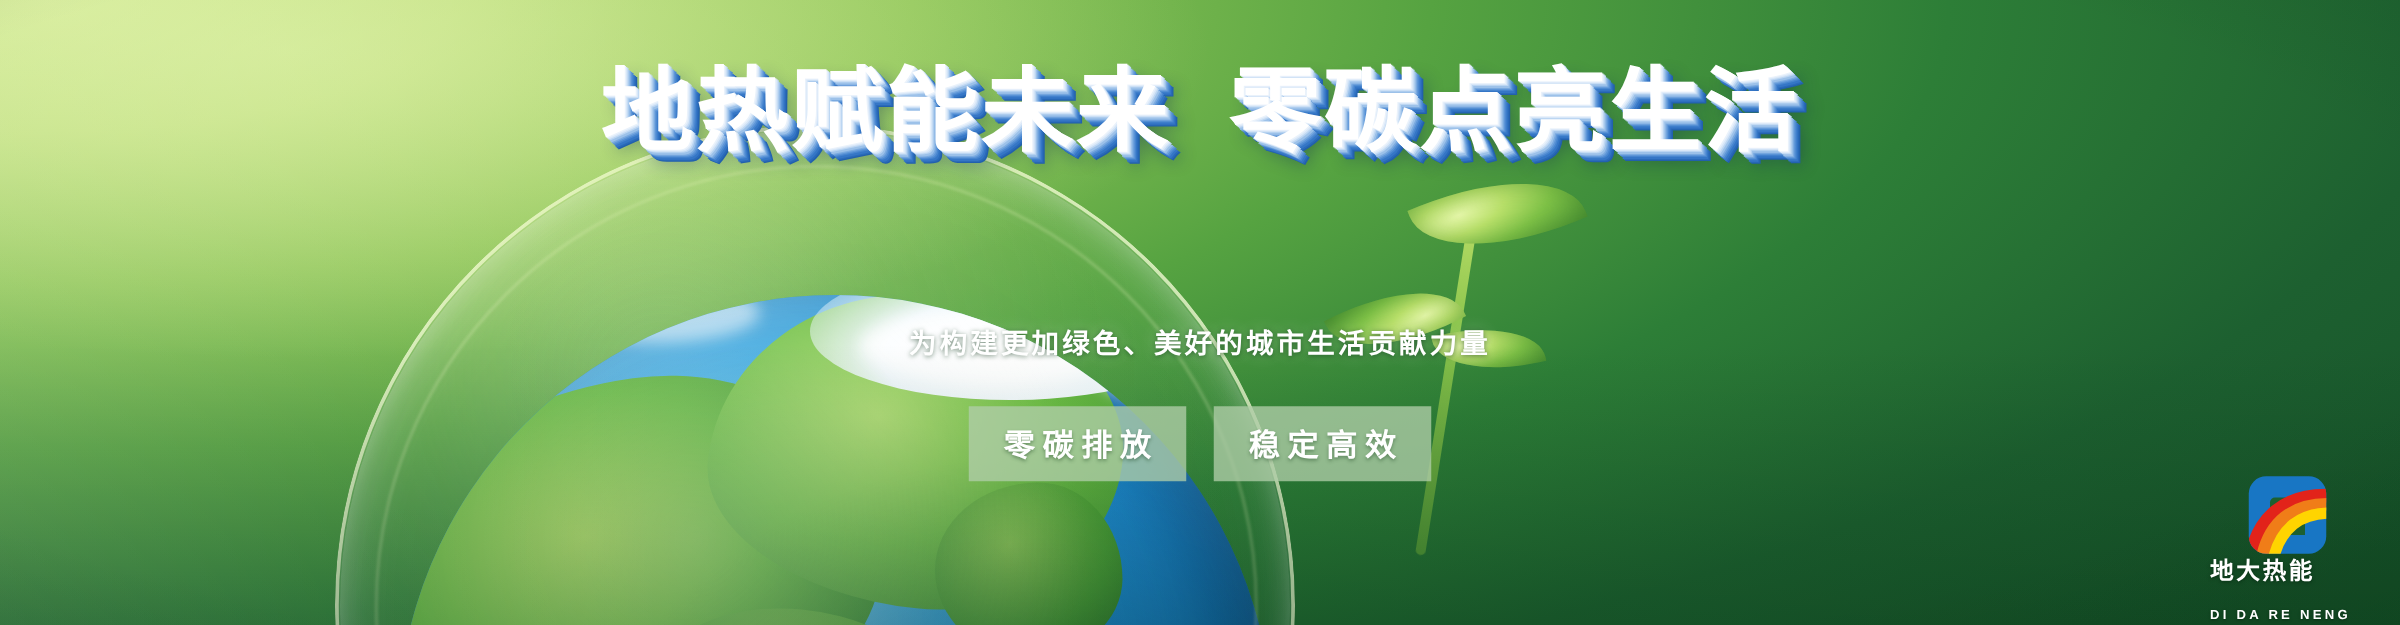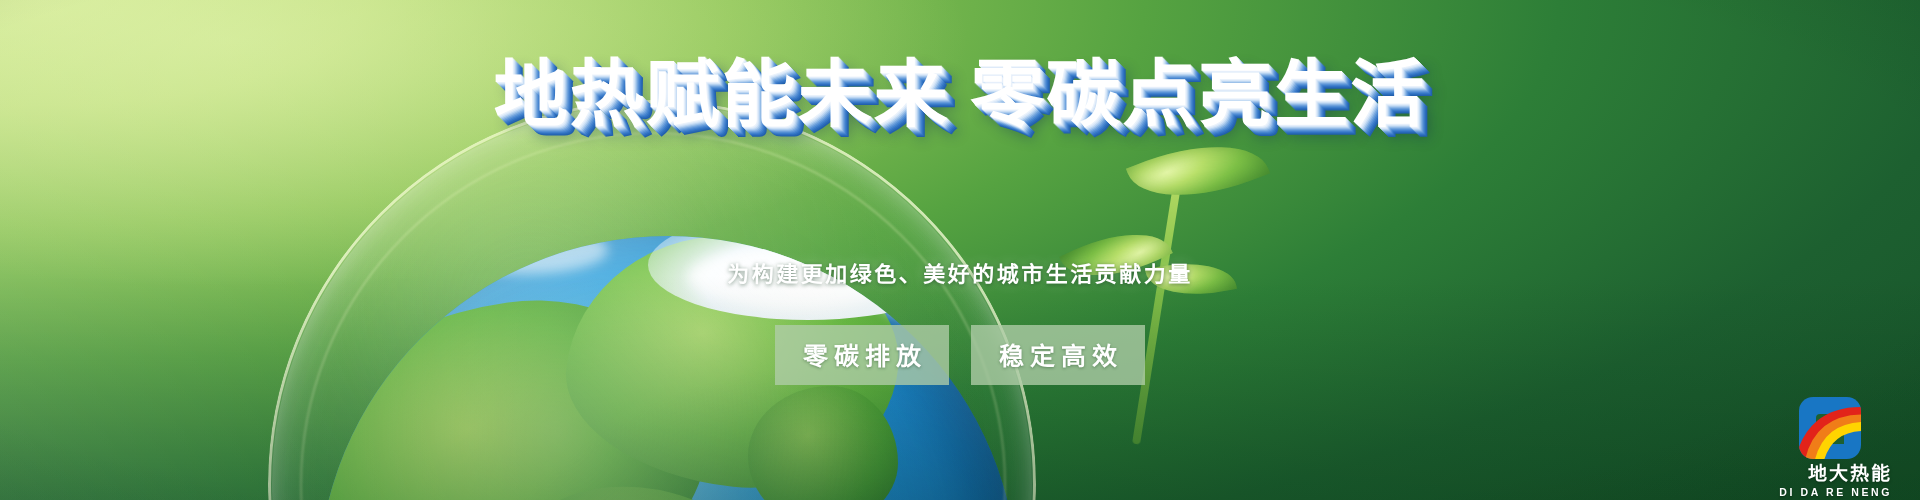--- a/index.html
+++ b/index.html
@@ -134,21 +134,21 @@
   .headline{
     position:absolute;
     left:0; right:0; top:56px;
     text-align:center;
     font-size:74px;
     line-height:1.06;
     font-weight:700;
     letter-spacing:2px;
     color:#ffffff;
     white-space:nowrap;
-    font-family:Liberation Serif, serif;
+    font-family:Liberation Mono, monospace;
     text-shadow:
       1px 1px 0 #eaf2fb,
       2px 2px 0 #d8e7f8,
       3px 3px 0 #bcd6f2,
       4px 4px 0 #9cc1e9,
       5px 5px 0 #7aaae0,
       6px 6px 0 #5e96d8,
       7px 7px 0 #4785cf,
       8px 8px 0 #3576c6,
       9px 9px 0 #2a6ab9,
@@ -191,21 +191,21 @@
     white-space:nowrap;
     font-family:"DejaVu Sans","Liberation Sans",sans-serif;
     text-shadow:0 1px 3px rgba(30,70,35,.45);
   }
 
   
   .logo{
     position:absolute;
     right:28px; bottom:2px;
     width:124px;
-    text-align:right;
+    text-align:left;
   }
   .logo-mark{
     position:relative;
     width:62px; height:62px;
     margin:0 auto 4px;
     background:#1876c4;
     border-radius:14px;
     overflow:hidden;
   }
   .logo-mark .notch{
@@ -217,21 +217,21 @@
   .logo-mark .arc{position:absolute; left:-6px; top:6px; width:80px; height:70px;}
   .logo-cn{
     font-size:19px; font-weight:700; letter-spacing:2px; color:#ffffff;
     font-family:"DejaVu Sans","Liberation Sans",sans-serif;
     line-height:1.1;
     text-shadow:0 1px 3px rgba(0,30,10,.6);
   }
   .logo-en{
     font-size:10.5px; font-weight:700; letter-spacing:2.6px; color:#ffffff;
     font-family:"Liberation Sans",sans-serif;
-    margin-top:2px;
+    margin-top:18px;
     text-shadow:0 1px 2px rgba(0,30,10,.6);
   }
 </style>
 </head>
 <body>
 
 <div class="banner">
 
   <div class="bg-base"></div>
 

